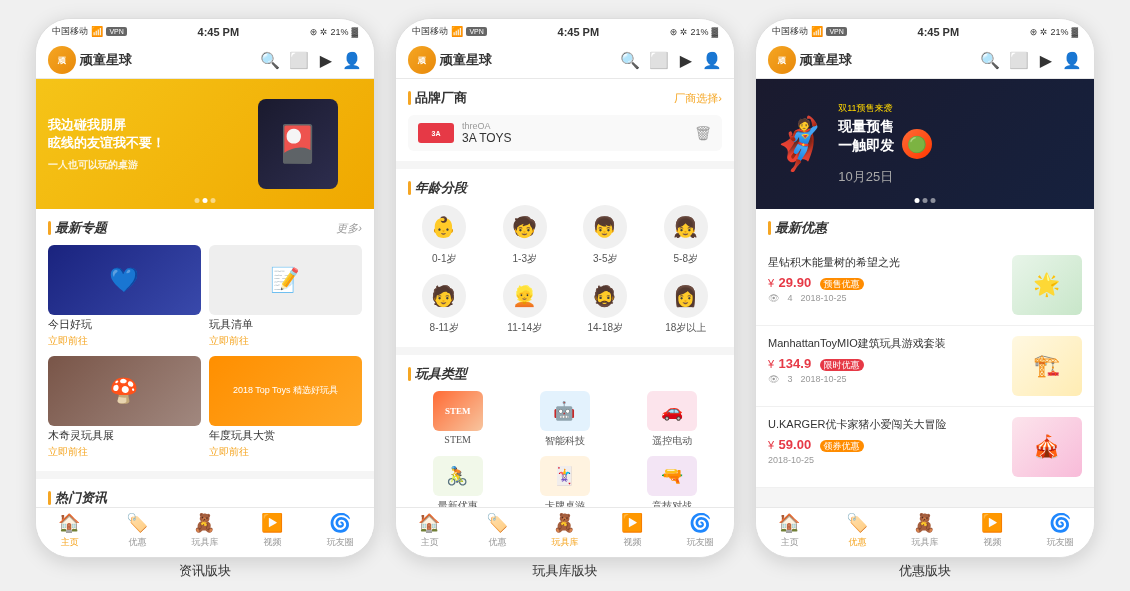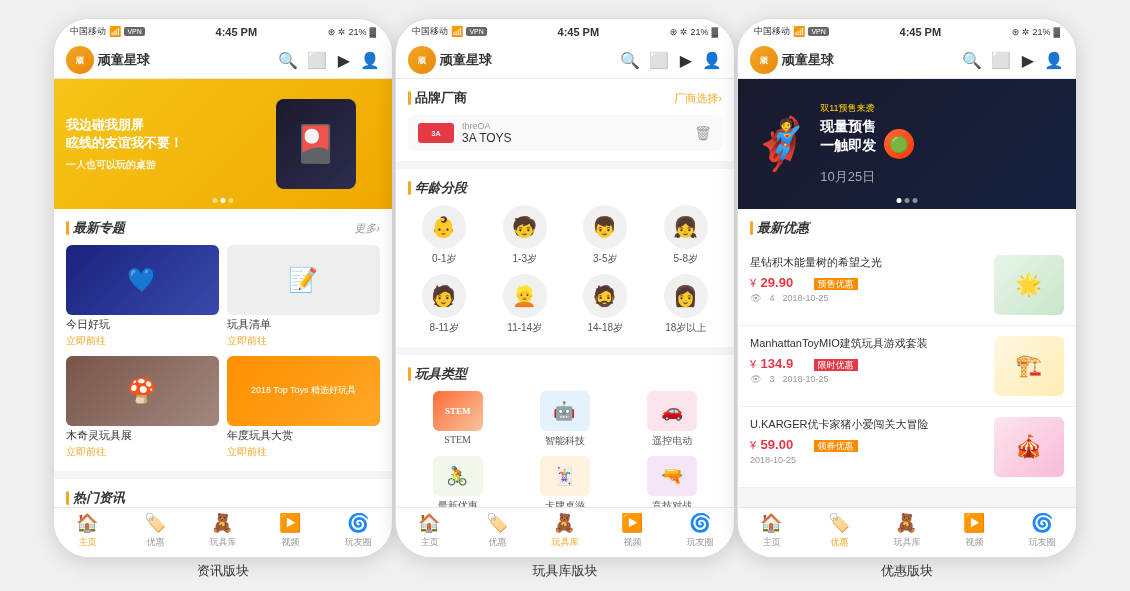--- a/index.html
+++ b/index.html
@@ -9,21 +9,21 @@
       background: #f0f0f0;
       font-family: -apple-system, 'PingFang SC', 'Microsoft YaHei', sans-serif;
       overflow: hidden;
       display: flex;
       flex-direction: column;
       align-items: center;
     }
 
     .phones-container {
       display: flex;
-      gap: 2px;
+      gap: 20px;
       padding: 10px;
       justify-content: center;
       align-items: flex-start;
     }
 
     .phone {
       width: 340px;
       height: 540px;
       background: #fff;
       border-radius: 36px;
@@ -257,21 +257,21 @@
       display: flex; gap: 8px;
       padding: 10px 12px;
       border-bottom: 1px solid #f0f0f0;
       align-items: flex-start;
     }
     .discount-content { flex: 1; }
     .discount-title { font-size: 11px; color: #333; line-height: 1.4; margin-bottom: 3px; }
     .discount-price { font-size: 13px; color: #e63946; font-weight: bold; }
     .price-tag {
       font-size: 9px; color: #fff; padding: 1px 4px;
-      border-radius: 0; margin-left: 16px;
+      border-radius: 6px; margin-left: 4px;
     }
     .price-tag.presale { background: #ff8c00; }
     .price-tag.limited { background: #e63946; }
     .price-tag.coupon { background: #ff8c00; }
     .discount-meta { font-size: 9px; color: #999; margin-top: 2px; display: flex; gap: 8px; align-items: center; }
     .discount-img {
       width: 70px; height: 60px; border-radius: 6px;
       flex-shrink: 0; overflow: hidden;
       display: flex; align-items: center; justify-content: center;
       font-size: 22px;

